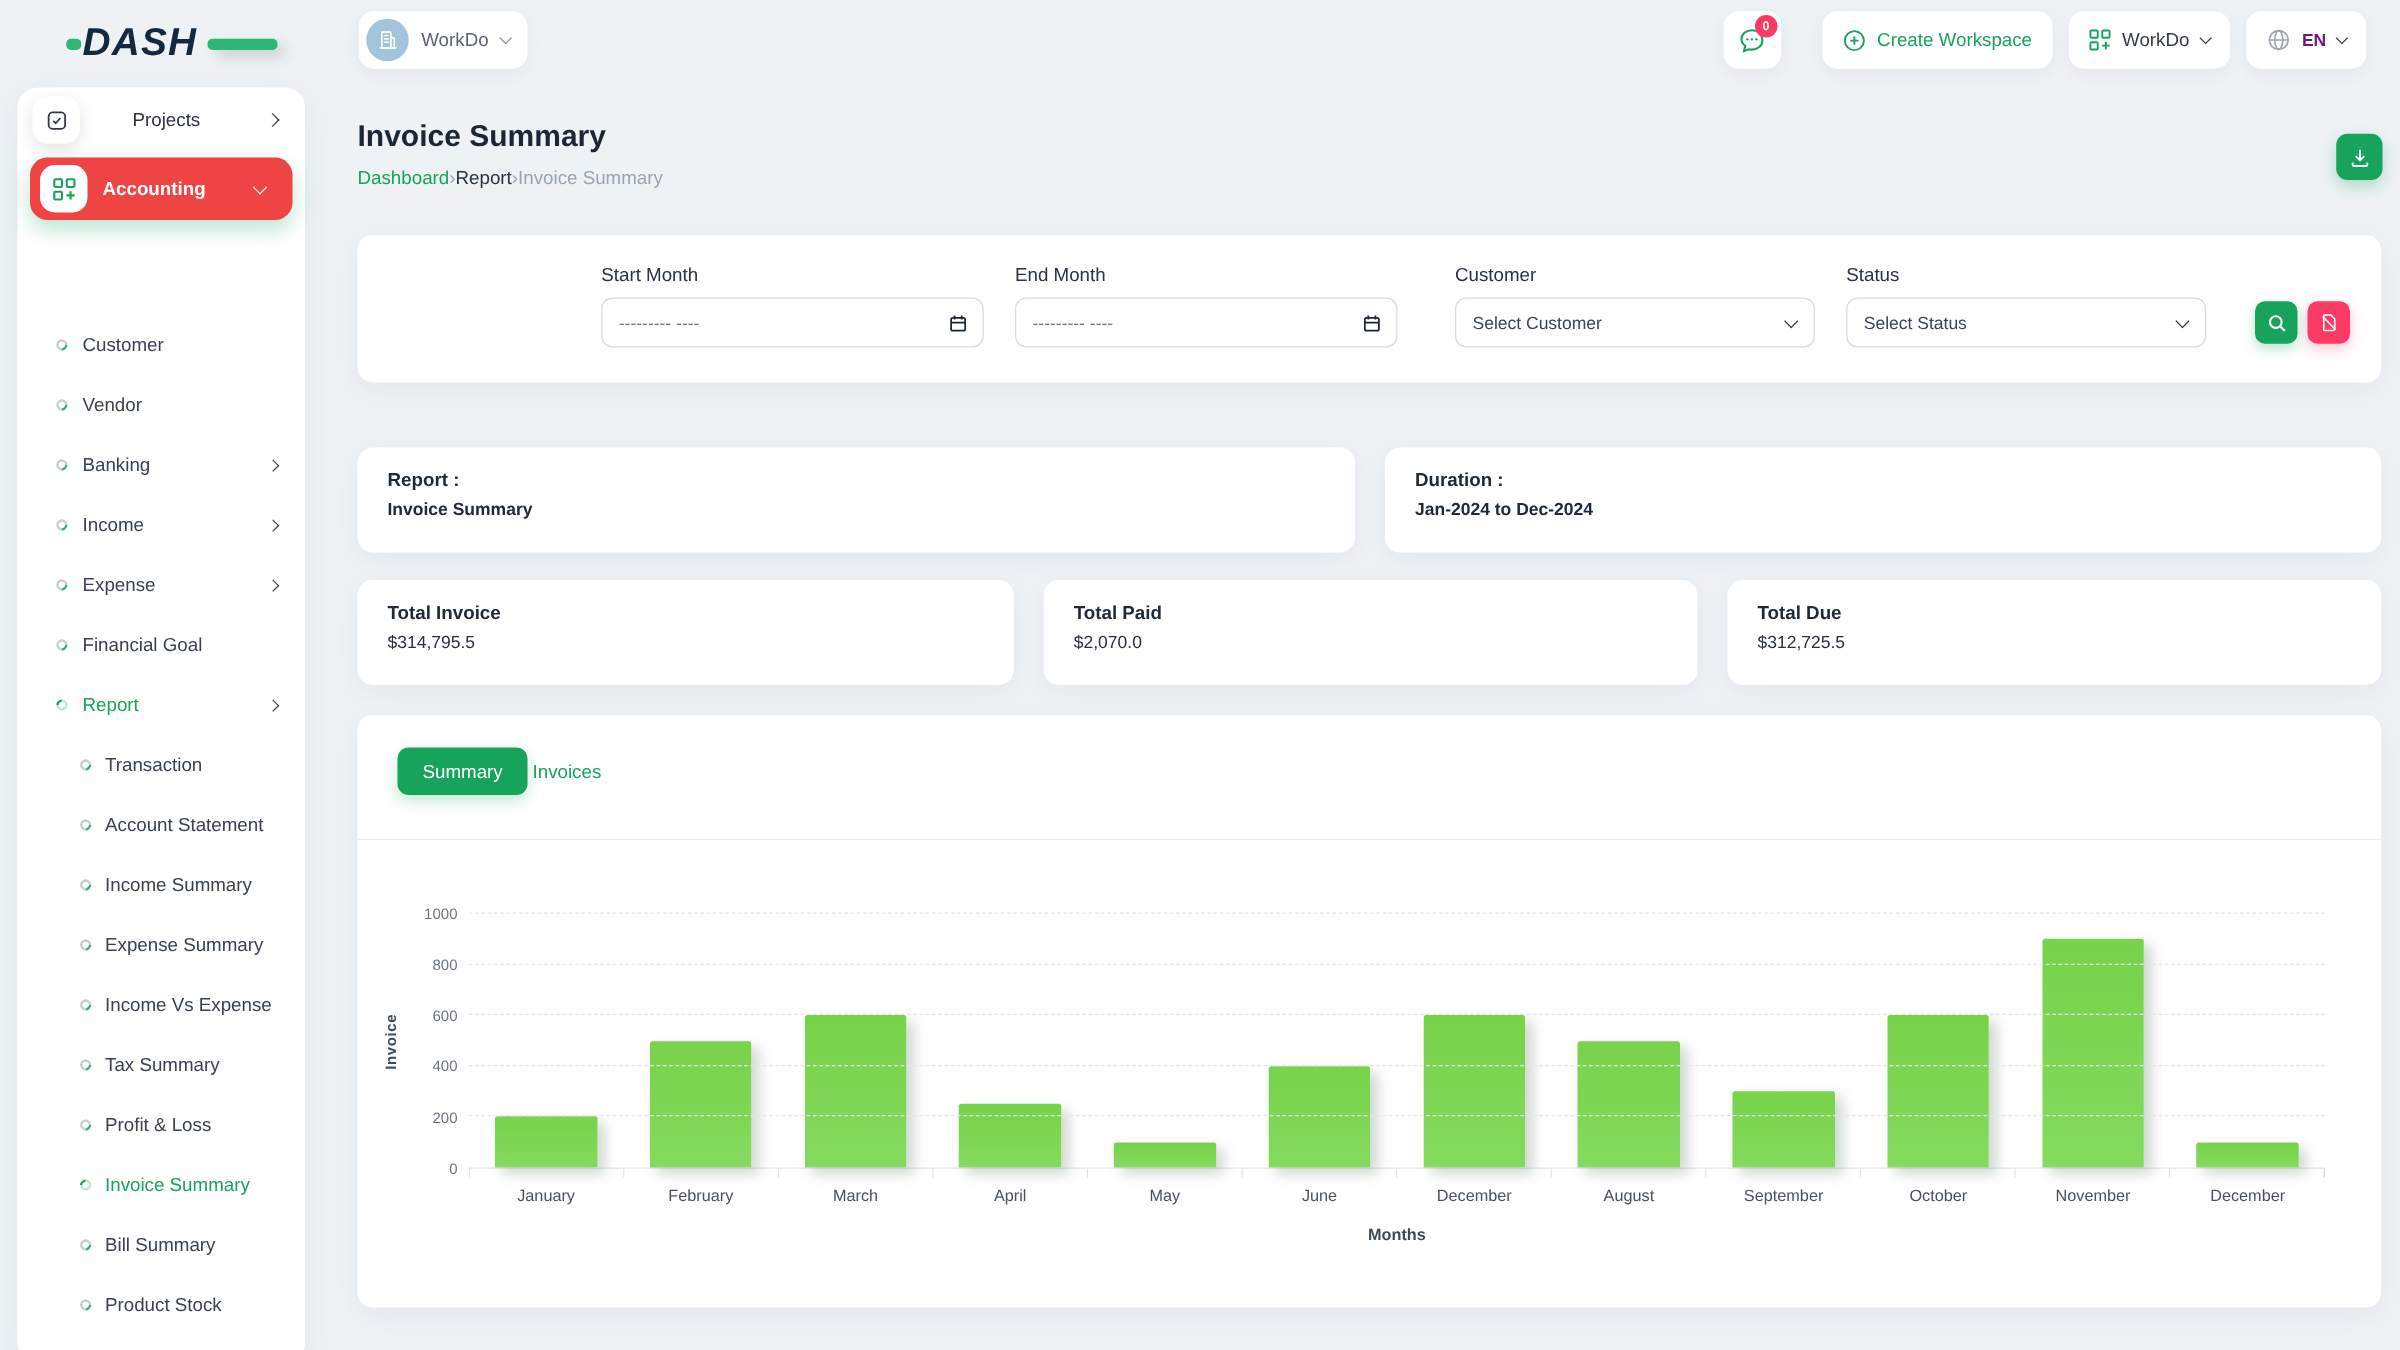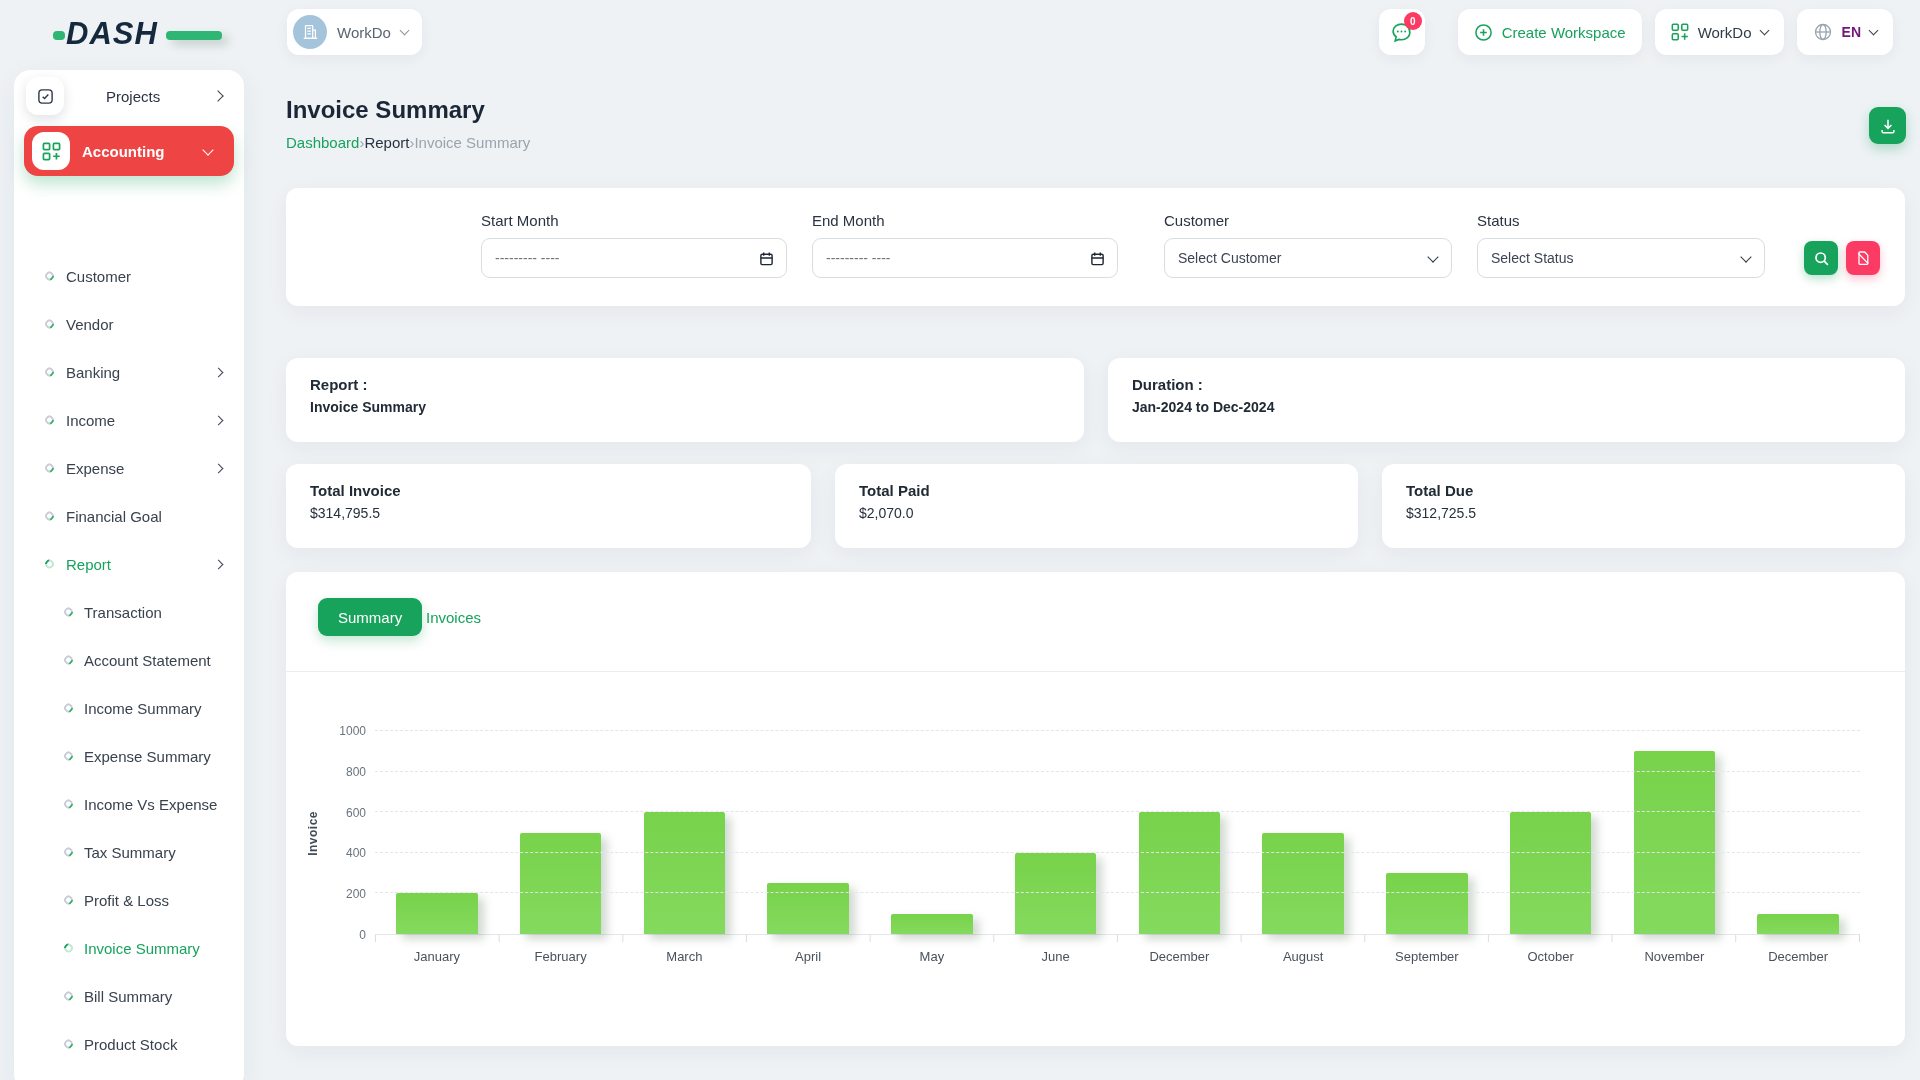--- a/index.html
+++ b/index.html
@@ -437,13 +437,14 @@
       <div class="xlabel">April</div>
       <div class="xlabel">May</div>
       <div class="xlabel">June</div>
       <div class="xlabel">December</div>
       <div class="xlabel">August</div>
       <div class="xlabel">September</div>
       <div class="xlabel">October</div>
       <div class="xlabel">November</div>
       <div class="xlabel">December</div>
     </div>
+  <div class="xaxis-title">Months</div>
 </div>
 
 </body></html>

